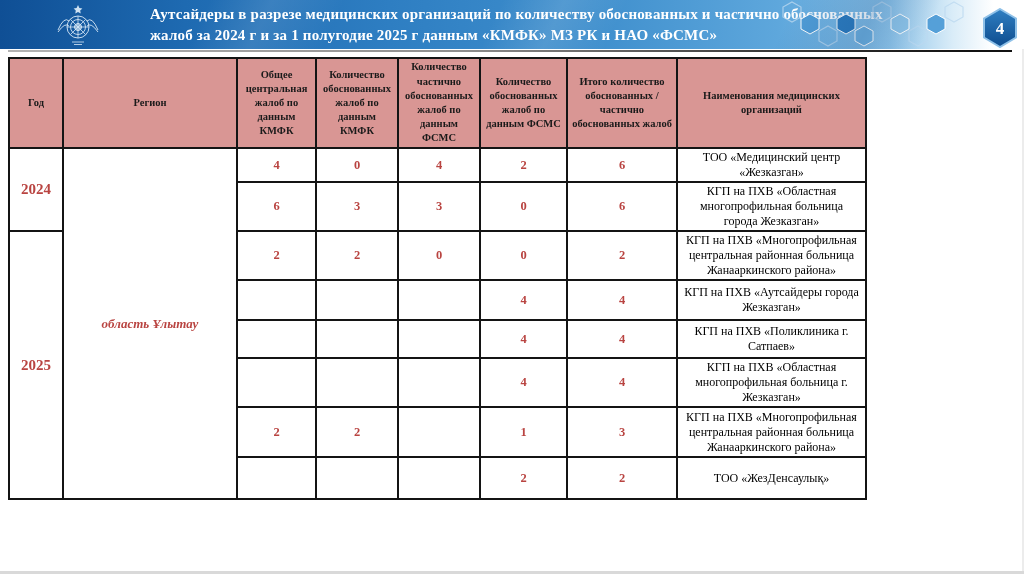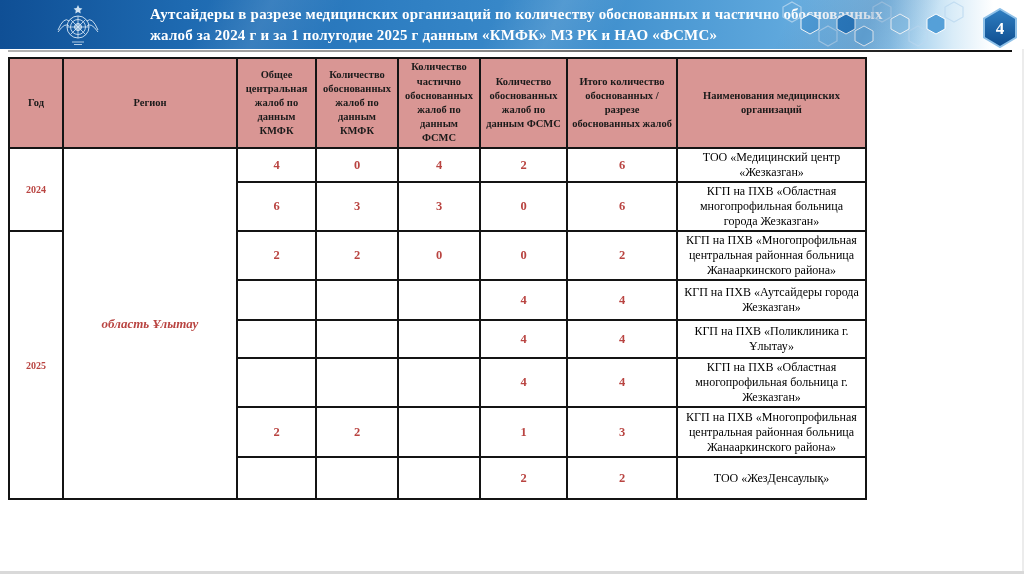--- a/index.html
+++ b/index.html
@@ -44,21 +44,21 @@
   table.main th,table.main td{
     border:2px solid #141414;text-align:center;vertical-align:middle;
     padding:1px 4px;overflow:hidden;
   }
   table.main th{
     background:#d99694;color:#1a1a1a;font-weight:bold;
     font-size:10.5px;line-height:1.35;height:86px;
   }
   th.h-year,th.h-region{font-size:13px;}
   th.h-orgs{font-size:12.5px;line-height:1.3;margin-left:44px;}
-  td.year{color:#b94441;font-weight:bold;font-size:10px;}
+  td.year{color:#b94441;font-weight:bold;font-size:15px;}
   td.region{color:#b94441;font-weight:bold;font-size:13px;font-style:italic;}
   td.num{color:#b94441;font-weight:bold;font-size:12.5px;}
   td.org{color:#000;font-size:12px;line-height:1.25;padding:1px 5px;border-radius:16px;}
 </style>
 </head>
 <body>
 
 <div class="banner">
   <svg class="emblem" viewBox="0 0 46 46" fill="none" stroke="#d8e9f7" stroke-width="1">
     <circle cx="23" cy="25" r="11" opacity=".9"></circle>
@@ -122,21 +122,21 @@
       <col style="width: 189px;">
     </colgroup>
   <thead>
       <tr>
         <th class="h-year">Год</th>
         <th class="h-region">Регион</th>
         <th>Общее центральная жалоб по данным КМФК</th>
         <th>Количество обоснованных жалоб по данным КМФК</th>
         <th>Количество частично обоснованных жалоб по данным ФСМС</th>
         <th>Количество обоснованных жалоб по данным ФСМС</th>
-        <th>Итого количество обоснованных / разрезе обоснованных жалоб</th>
+        <th>Итого количество обоснованных / частично обоснованных жалоб</th>
         <th class="h-orgs">Наименования медицинских организаций</th>
       </tr>
     </thead>
   <tbody>
       <tr style="height: 34px;">
         <td class="year" rowspan="2">2024</td>
         <td class="region" rowspan="8">область Ұлытау</td>
         <td class="num">4</td>
         <td class="num">0</td>
         <td class="num">4</td>
@@ -168,21 +168,21 @@
         <td class="num">4</td>
         <td class="num">4</td>
         <td class="org">КГП на ПХВ «Аутсайдеры города Жезказган»</td>
       </tr>
       <tr style="height: 38px;">
         <td class="num"></td>
         <td class="num"></td>
         <td class="num"></td>
         <td class="num">4</td>
         <td class="num">4</td>
-        <td class="org">КГП на ПХВ «Поликлиника г. Ұлытау»</td>
+        <td class="org">КГП на ПХВ «Поликлиника г. Сатпаев»</td>
       </tr>
       <tr style="height: 46px;">
         <td class="num"></td>
         <td class="num"></td>
         <td class="num"></td>
         <td class="num">4</td>
         <td class="num">4</td>
         <td class="org">КГП на ПХВ «Областная многопрофильная больница г. Жезказган»</td>
       </tr>
       <tr style="height: 50px;">

